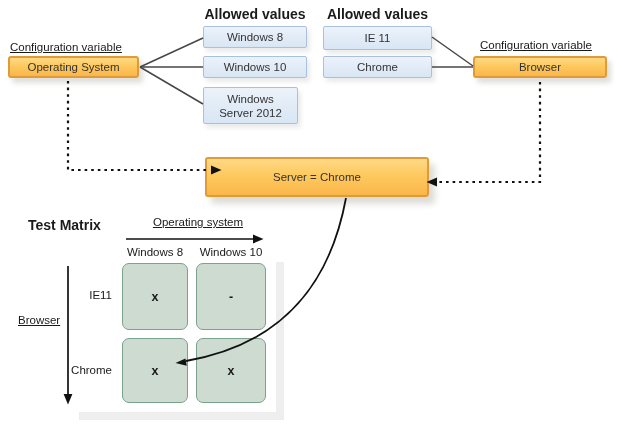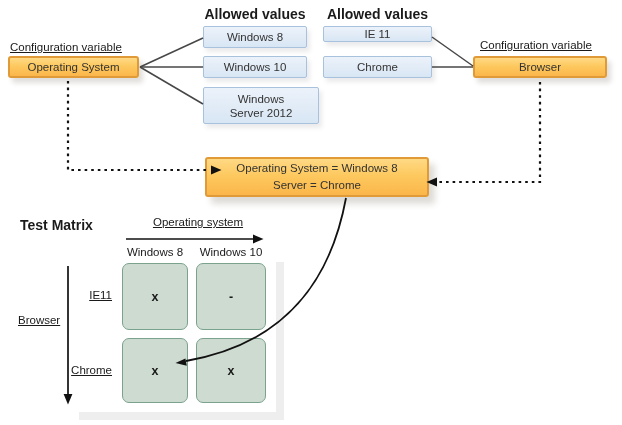--- a/index.html
+++ b/index.html
@@ -30,51 +30,50 @@
     flex-direction:column;justify-content:center;line-height:17px;
     box-shadow:6px 7px 6px rgba(90,80,60,.20);
   }
   .matrix-panel{background:#ffffff;box-shadow:8px 8px 0 #efeeef;}
   .cell{
     background:#cedbd1;border:1.6px solid #7aa28d;border-radius:7px;
     display:flex;align-items:center;justify-content:center;
     font-weight:bold;font-size:12.5px;color:#1a1a1a;box-sizing:border-box;
   }
   .col-hdr{font-size:11.5px;text-align:center;white-space:nowrap;}
-  .row-lbl{font-size:11.5px;text-align:right;white-space:nowrap;text-decoration:underline;}
+  .row-lbl{font-size:11.5px;text-align:right;white-space:nowrap;}
   svg.overlay{position:absolute;left:0;top:0;pointer-events:none;}
 </style>
 </head>
 <body>
 
 <div id="stage">
 
   <div class="abs matrix-panel" style="left:71px;top:254px;width:205px;height:158px;"></div>
 
   <div class="abs lbl" style="left:10px;top:40px;">Configuration variable</div>
   <div class="abs orange-box" style="left:8px;top:56px;width:131px;height:22px;">Operating System</div>
 
   <div class="abs hdg" style="left:203px;top:6px;width:104px;">Allowed values</div>
   <div class="abs blue-box" style="left:203px;top:26px;width:104px;height:22px;">Windows 8</div>
   <div class="abs blue-box" style="left:203px;top:56px;width:104px;height:22px;">Windows 10</div>
-  <div class="abs blue-box" style="left:203px;top:87px;width:116px;height:37px;">Windows
+  <div class="abs blue-box" style="left:203px;top:87px;width:95px;height:37px;">Windows
 Server 2012</div>
 
   <div class="abs hdg" style="left:323px;top:6px;width:109px;">Allowed values</div>
-  <div class="abs blue-box" style="left:323px;top:26px;width:109px;height:16px;">IE 11</div>
+  <div class="abs blue-box" style="left:323px;top:26px;width:109px;height:24px;">IE 11</div>
   <div class="abs blue-box" style="left:323px;top:56px;width:109px;height:22px;">Chrome</div>
   <div class="abs lbl" style="left:480px;top:38px;">Configuration variable</div>
   <div class="abs orange-box" style="left:473px;top:56px;width:134px;height:22px;">Browser</div>
 
   <div class="abs orange-box config-box" style="left:205px;top:157px;width:224px;height:40px;">
-    <div>Operating System = Windows 8</div>
     <div>Server = Chrome</div>
   </div>
 
-  <div class="abs hdg" style="left:20px;top:217px;">Test Matrix</div>
+  <div class="abs hdg" style="left:28px;top:217px;">Test Matrix</div>
   <div class="abs lbl" style="left:133px;top:215px;width:130px;text-align:center;">Operating system</div>
   <div class="abs lbl" style="left:18px;top:313px;">Browser</div>
 
   <div class="abs col-hdr" style="left:122px;top:246px;width:66px;">Windows 8</div>
   <div class="abs col-hdr" style="left:196px;top:246px;width:70px;">Windows 10</div>
 
   <div class="abs row-lbl" style="left:72px;top:289px;width:40px;">IE11</div>
   <div class="abs row-lbl" style="left:62px;top:364px;width:50px;">Chrome</div>
 
   <div class="abs cell" style="left:122px;top:263px;width:66px;height:67px;">x</div>

